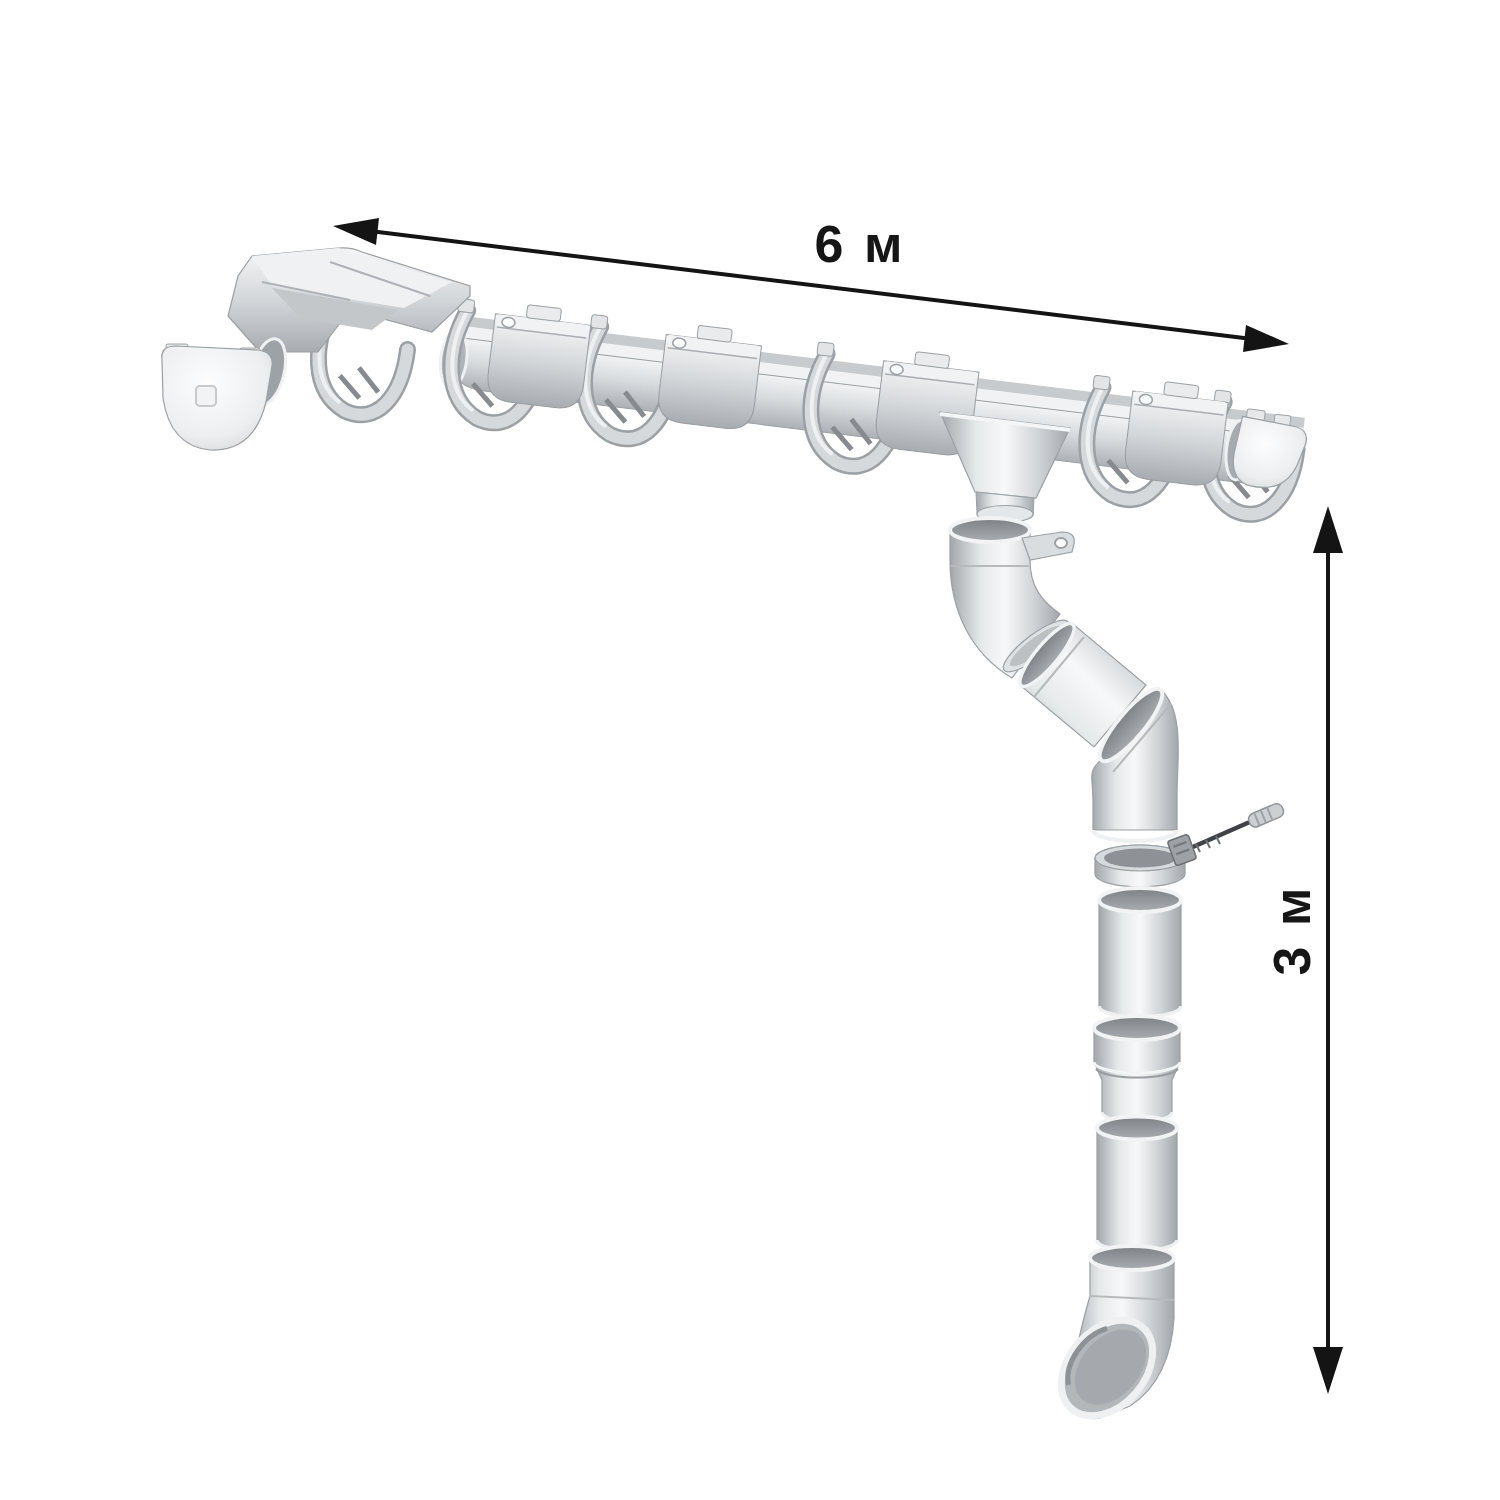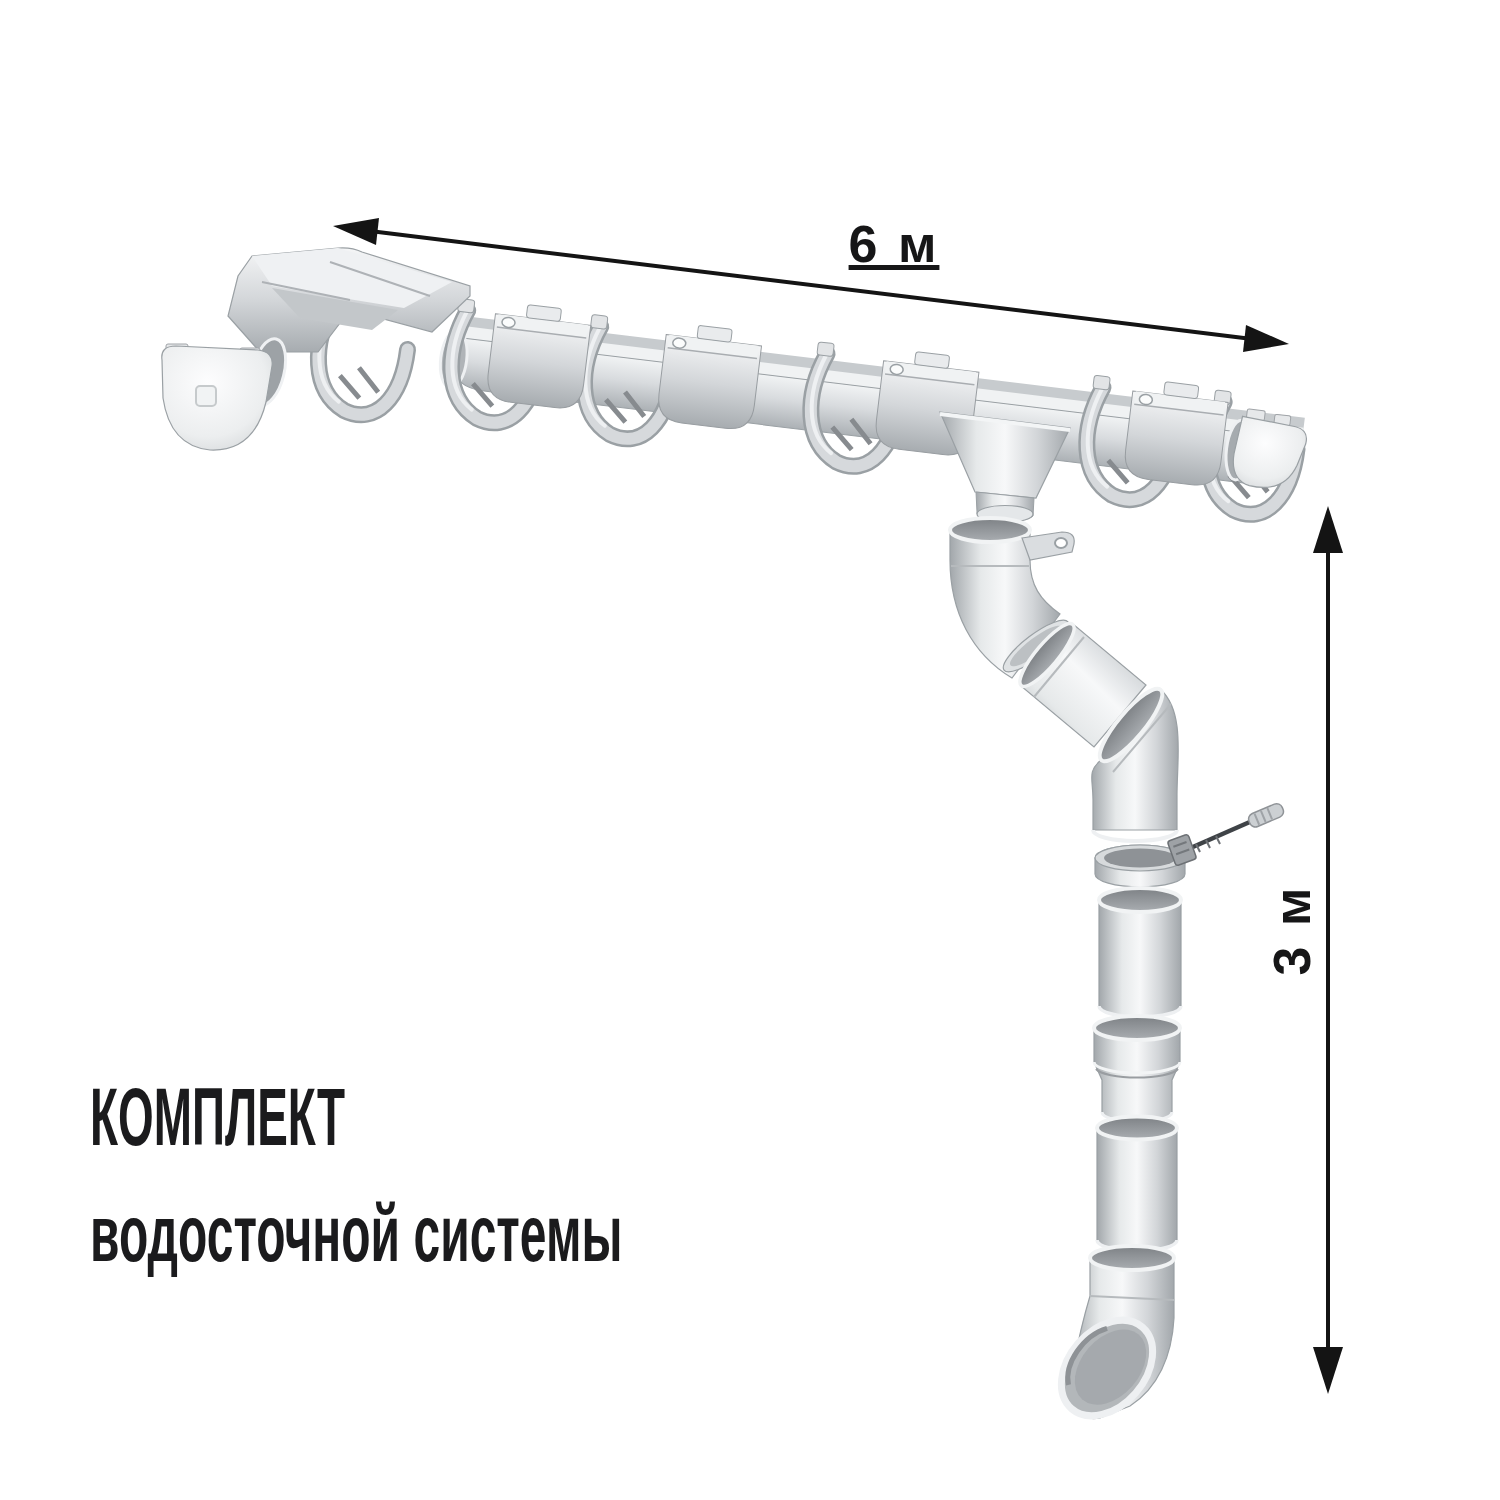--- a/index.html
+++ b/index.html
@@ -1,21 +1,21 @@
 <!DOCTYPE html>
 <html><head>
 <meta charset="utf-8">
 <style>
   html,body{margin:0;padding:0;background:#ffffff;}
   .stage{position:relative;width:1500px;height:1500px;background:#ffffff;overflow:hidden;
          font-family:"Liberation Sans","DejaVu Sans",sans-serif;}
   .stage svg{position:absolute;left:0;top:0;}
   .dim-label{position:absolute;color:#161617;font-weight:700;font-size:52px;letter-spacing:3px;
              text-align:center;white-space:nowrap;}
-  .dim-label-h{left:824px;top:214px;width:140px;text-decoration:underline;}
+  .dim-label-h{left:790px;top:214px;width:140px;}
   .dim-label-v{left:1222px;top:902px;width:140px;height:56px;line-height:56px;
                transform:rotate(-90deg);transform-origin:50% 50%;}
   .title-block{position:absolute;left:90px;top:1076px;color:#1b1b1d;}
   .title-line1{font-size:82px;font-weight:700;line-height:1.0;transform:scaleX(0.56);
                transform-origin:0 50%;white-space:nowrap;}
   .title-line2{font-size:80px;font-weight:700;line-height:1.0;margin-top:36px;
                transform:scaleX(0.60);transform-origin:0 50%;white-space:nowrap;}
 </style>
 </head>
 <body>
@@ -224,18 +224,14 @@
         <polygon points="1328,506 1313,553 1343,553"></polygon>
         <polygon points="1328,1394 1313,1347 1343,1347"></polygon>
       </g>
     </g>
   </svg>
 
   <div class="dim-label dim-label-h">6 м</div>
 
   <div class="dim-label dim-label-v">3 м</div>
 
-  <div class="title-block">
-    <div class="title-line1">КОМПЛЕКТ</div>
-    <div class="title-line2">водосточной системы</div>
-  </div>
 
 </div>
 
 </body></html>

